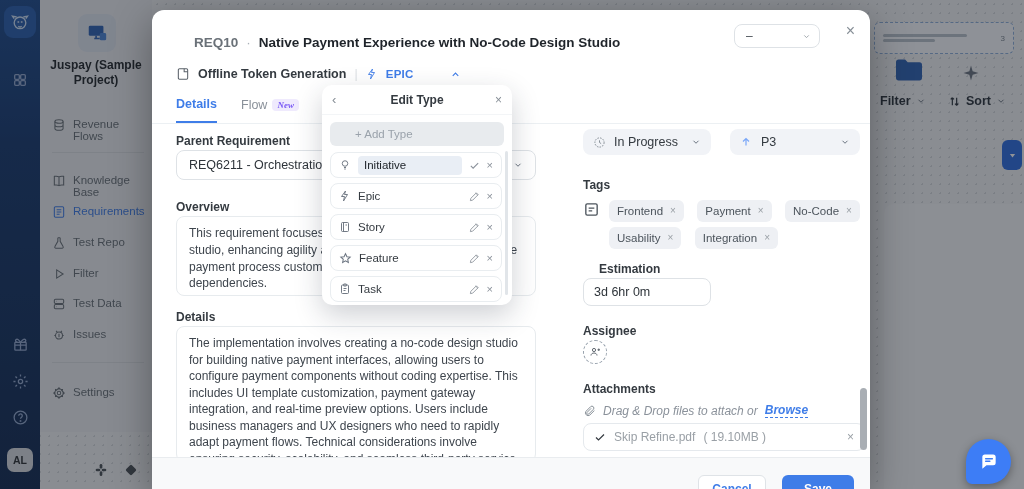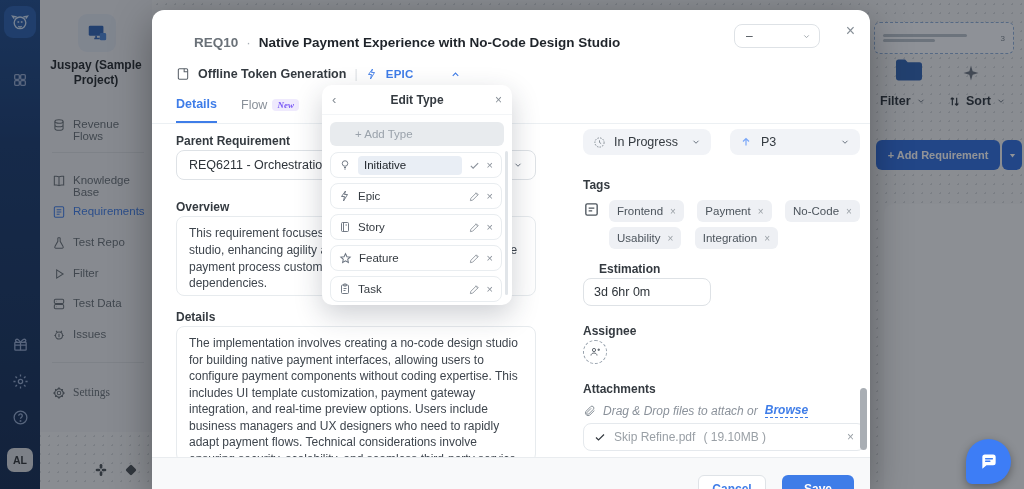--- a/index.html
+++ b/index.html
@@ -53,21 +53,21 @@
   .epic { color:#3f7de8; font-size:11.5px; letter-spacing:.3px; }
   .tabs { position:absolute; left:0; top:84px; width:100%; height:30px; border-bottom:1px solid #ecf0f3; display:flex; gap:24px; padding-left:24px; font-size:12.5px; color:#8a919a; }
   .tab { display:flex; align-items:center; gap:5px; padding-bottom:8px; }
   .tab.active { color:#3f7de8; font-weight:bold; border-bottom:2px solid #3f7de8; }
   .badge-new { background:#efeafd; color:#7a5af5; font-family:"Liberation Serif", serif; font-style:italic; font-weight:bold; font-size:9px; padding:1px 5px; border-radius:4px; }
   .f-label { position:absolute; font-size:12px; font-weight:bold; color:#343a40; }
   .box { position:absolute; border:1px solid #e7ebee; border-radius:8px; background:#fff; }
   .select-box { display:flex; align-items:center; justify-content:space-between; padding:0 12px; font-size:12.5px; color:#2e343a; border:1px solid #dee2e6; }
   .para { font-size:12px; color:#3e454d; line-height:1.4; padding:8px 12px; }
   .chip { position:absolute; height:26px; background:#f1f3f7; border-radius:8px; display:flex; align-items:center; gap:8px; padding:0 10px; font-size:12.5px; color:#343a40; }
-  .tagchip { background:#eef0f4; border-radius:6px; font-size:11.5px; color:#4c545c; padding:5px 8px; display:inline-flex; align-items:flex-end; gap:7px; margin-right:9px; }
+  .tagchip { background:#eef0f4; border-radius:6px; font-size:11.5px; color:#4c545c; padding:5px 8px; display:inline-flex; align-items:center; gap:7px; margin-right:9px; }
   .tagx { color:#9aa0a6; font-size:10px; line-height:1; }
   .drop-row { position:absolute; left:431px; top:393px; display:flex; align-items:center; gap:7px; font-size:12px; color:#8a919a; font-style:italic; }
   .browse { color:#3f7de8; font-weight:bold; border-bottom:1px dashed #3f7de8; font-style:italic; }
   .attach { position:absolute; left:431px; top:413px; width:282px; height:28px; border:1px solid #e5e9ed; border-radius:8px; display:flex; align-items:center; gap:8px; padding:0 10px; font-size:12px; color:#9aa0a6; }
   .m-footer { position:absolute; left:0; top:447px; width:100%; height:40px; background:#f8f9fa; border-top:1px solid #e9ecef; }
   .btn { position:absolute; height:28px; border-radius:6px; font-size:12px; font-weight:bold; display:flex; align-items:center; justify-content:center; }
   .btn-cancel { left:546px; top:17px; width:68px; background:#fff; border:1px solid #dfe3e7; color:#3f7de8; }
   .btn-save { left:630px; top:17px; width:72px; background:#3f7de8; color:#fff; }
   .m-scroll { position:absolute; right:3px; top:378px; width:7px; height:62px; background:#a9aeb4; border-radius:4px; }
 
@@ -182,21 +182,21 @@
       <span>Test Data</span>
     </div>
     <div class="menu-item" style="top:328px;">
       <svg class="mi-ic" viewBox="0 0 24 24" fill="none" stroke="currentColor" stroke-width="1.8">
           <circle cx="12" cy="13" r="6"></circle>
           <path d="M9 7l-2-2M15 7l2-2M4 13h2M18 13h2M12 10v6"></path>
         </svg>
       <span>Issues</span>
     </div>
     <div class="panel-divider" style="top:362px;"></div>
-    <div class="menu-item" style="top:386px;font-family:Liberation Serif, serif;">
+    <div class="menu-item" style="top:386px;">
       <svg class="mi-ic" viewBox="0 0 24 24" fill="none" stroke="currentColor" stroke-width="1.8">
           <circle cx="12" cy="12" r="3"></circle>
           <path d="M12 3l2 2h-4zM12 21l2-2h-4zM3 12l2-2v4zM21 12l-2-2v4zM6 6l2.5.5L6 8.5zM18 6l-.5 2.5L15.5 6zM6 18l2.5-.5L6 15.5zM18 18l-2.5-.5L18 15.5z"></path>
         </svg>
       <span>Settings</span>
     </div>
 
     <svg class="int-ic" style="left:53px;" viewBox="0 0 24 24" fill="currentColor">
         <rect x="4" y="10" width="7" height="4" rx="2"></rect>
         <rect x="13" y="10" width="7" height="4" rx="2"></rect>
@@ -242,21 +242,20 @@
   </div>
   <div class="abs bg-btn" style="left:948px; top:88px;">
     <svg width="13" height="13" viewBox="0 0 24 24" fill="none" stroke="#2c343c" stroke-width="2.2">
         <path d="M8 19V5M8 5L5 8M8 5l3 3M16 5v14M16 19l-3-3M16 19l3-3"></path>
       </svg>
     <span>Sort</span>
     <svg width="10" height="10" viewBox="0 0 24 24" fill="none" stroke="#6b7480" stroke-width="2.4">
         <path d="M6 9l6 6 6-6"></path>
       </svg>
   </div>
-  <div class="abs add-req">+ Add Requirement</div>
   <div class="abs add-req-caret">
     <svg width="9" height="9" viewBox="0 0 24 24" fill="currentColor">
         <path d="M5 8h14l-7 9z"></path>
       </svg>
   </div>
 
   <div class="abs overlay"></div>
 
   <div class="abs chat">
     <svg width="20" height="20" viewBox="0 0 24 24" fill="#fff">

